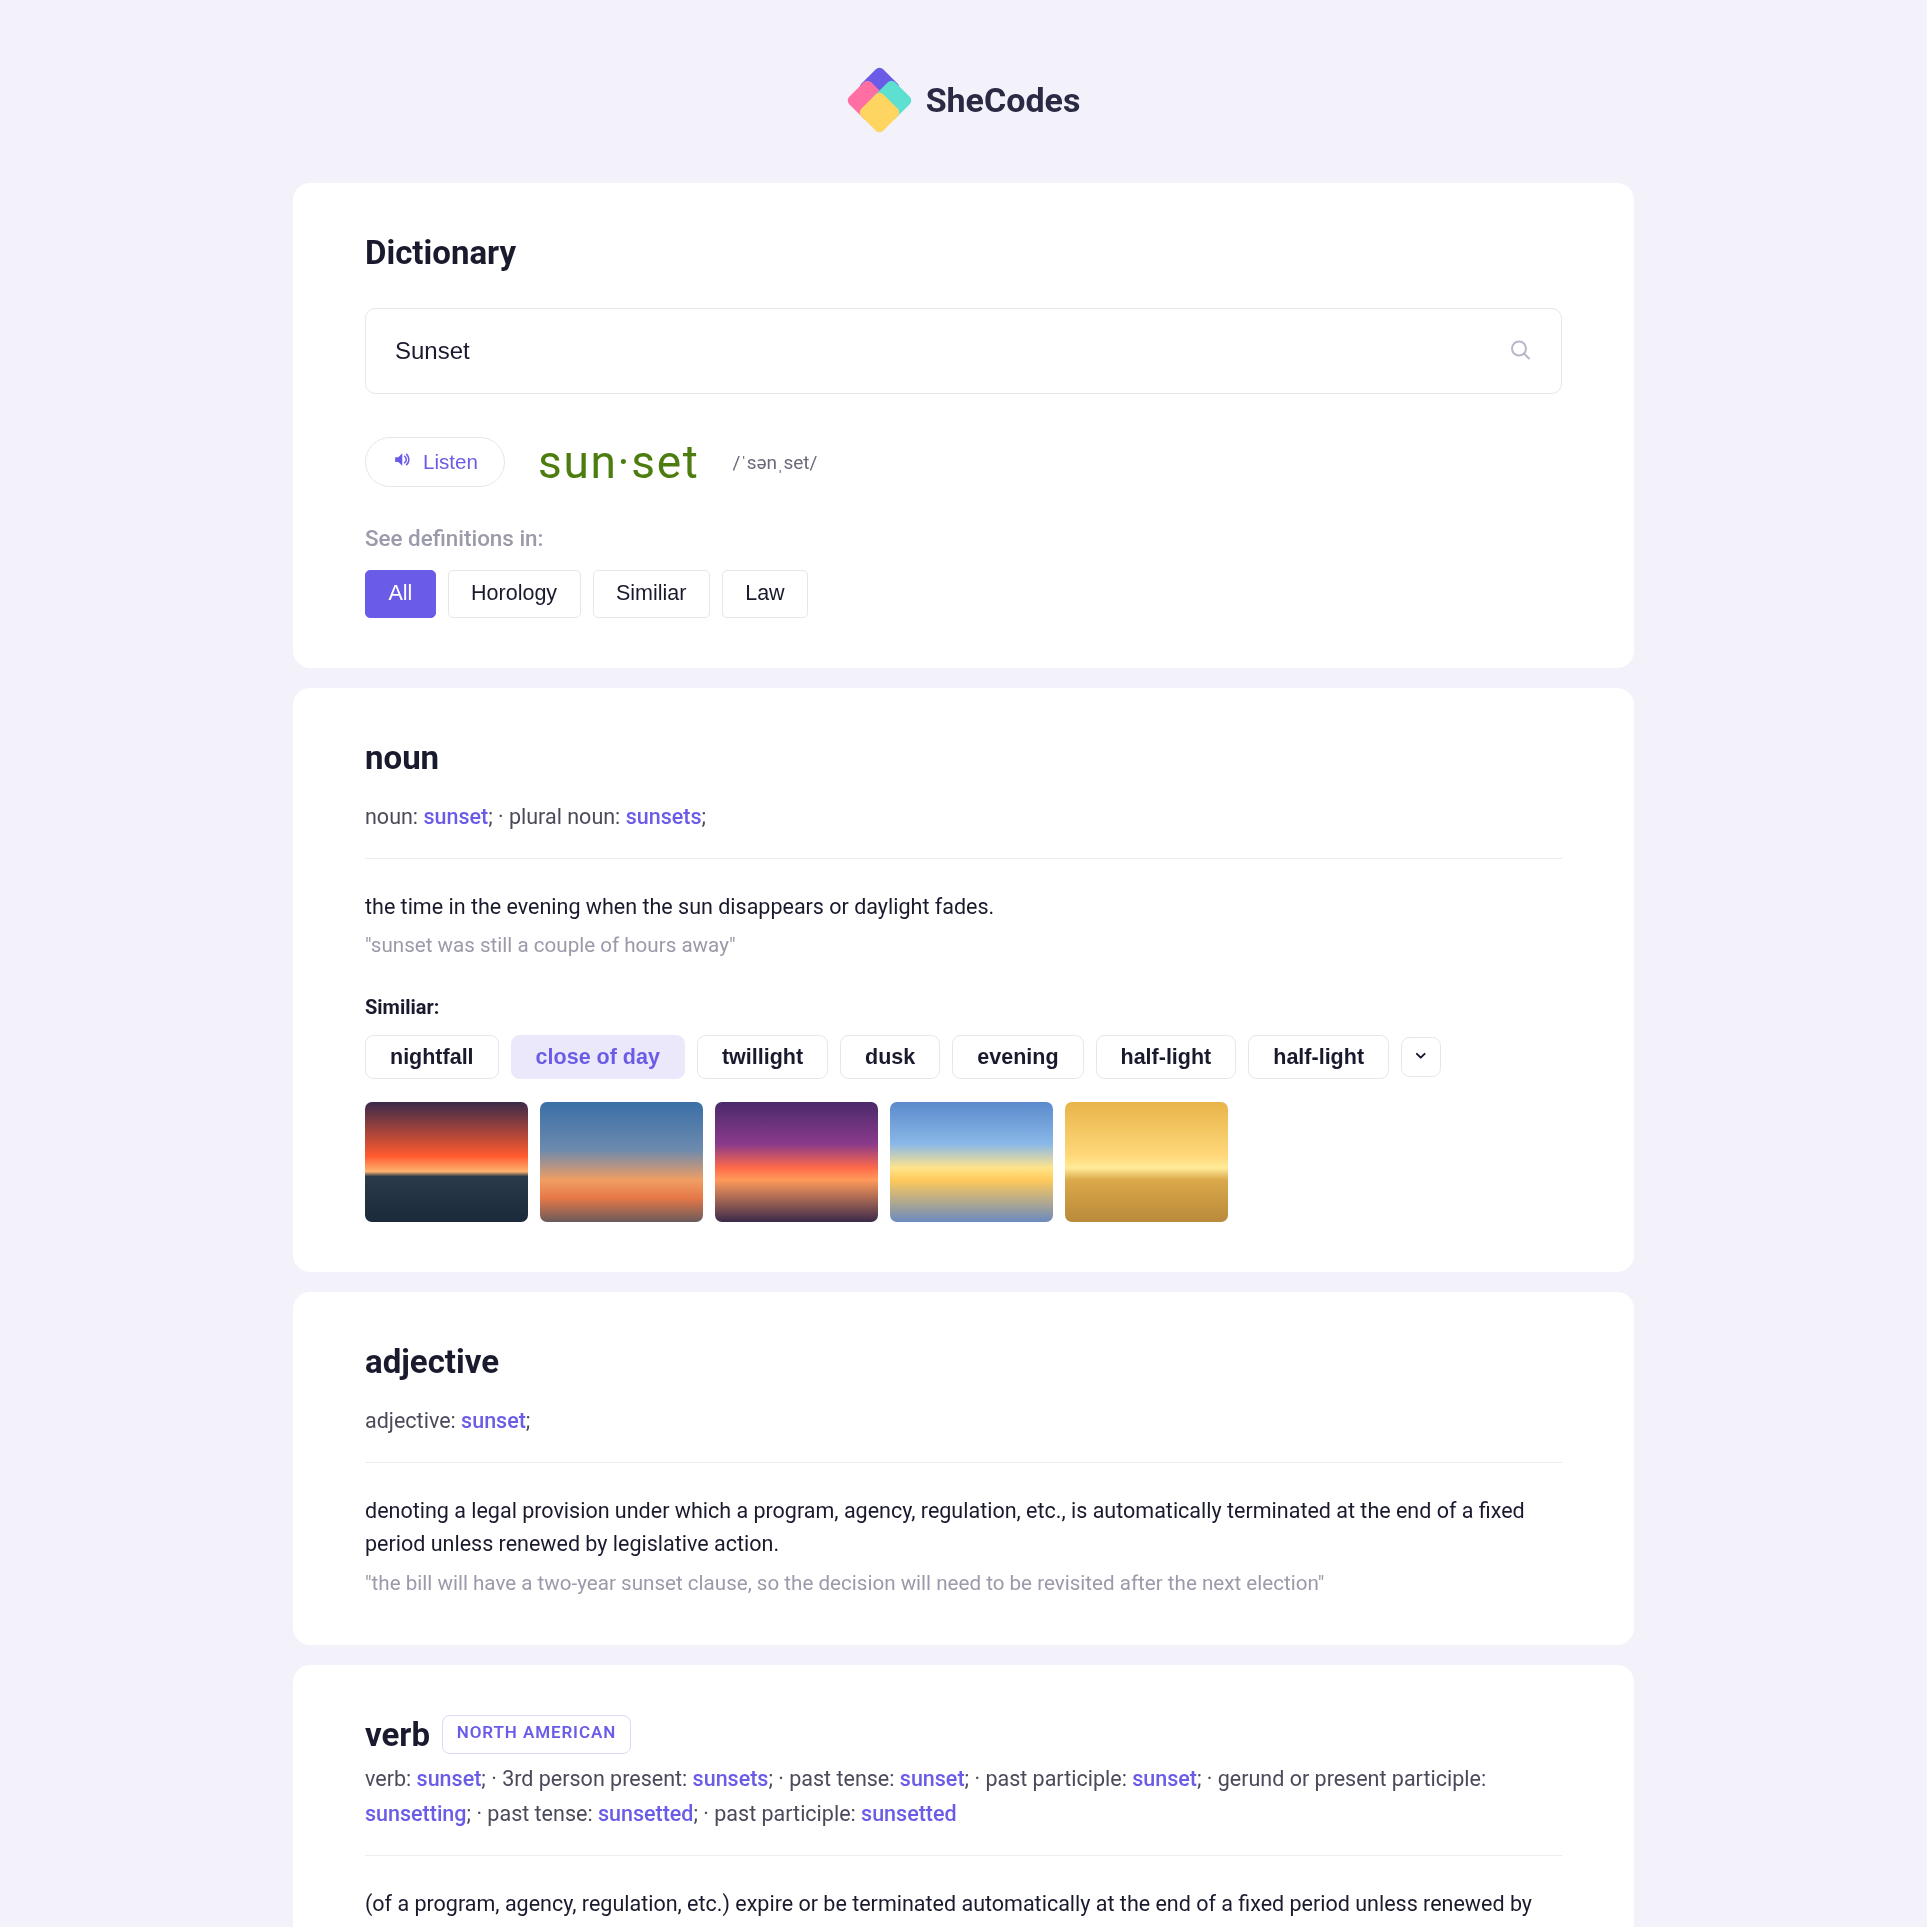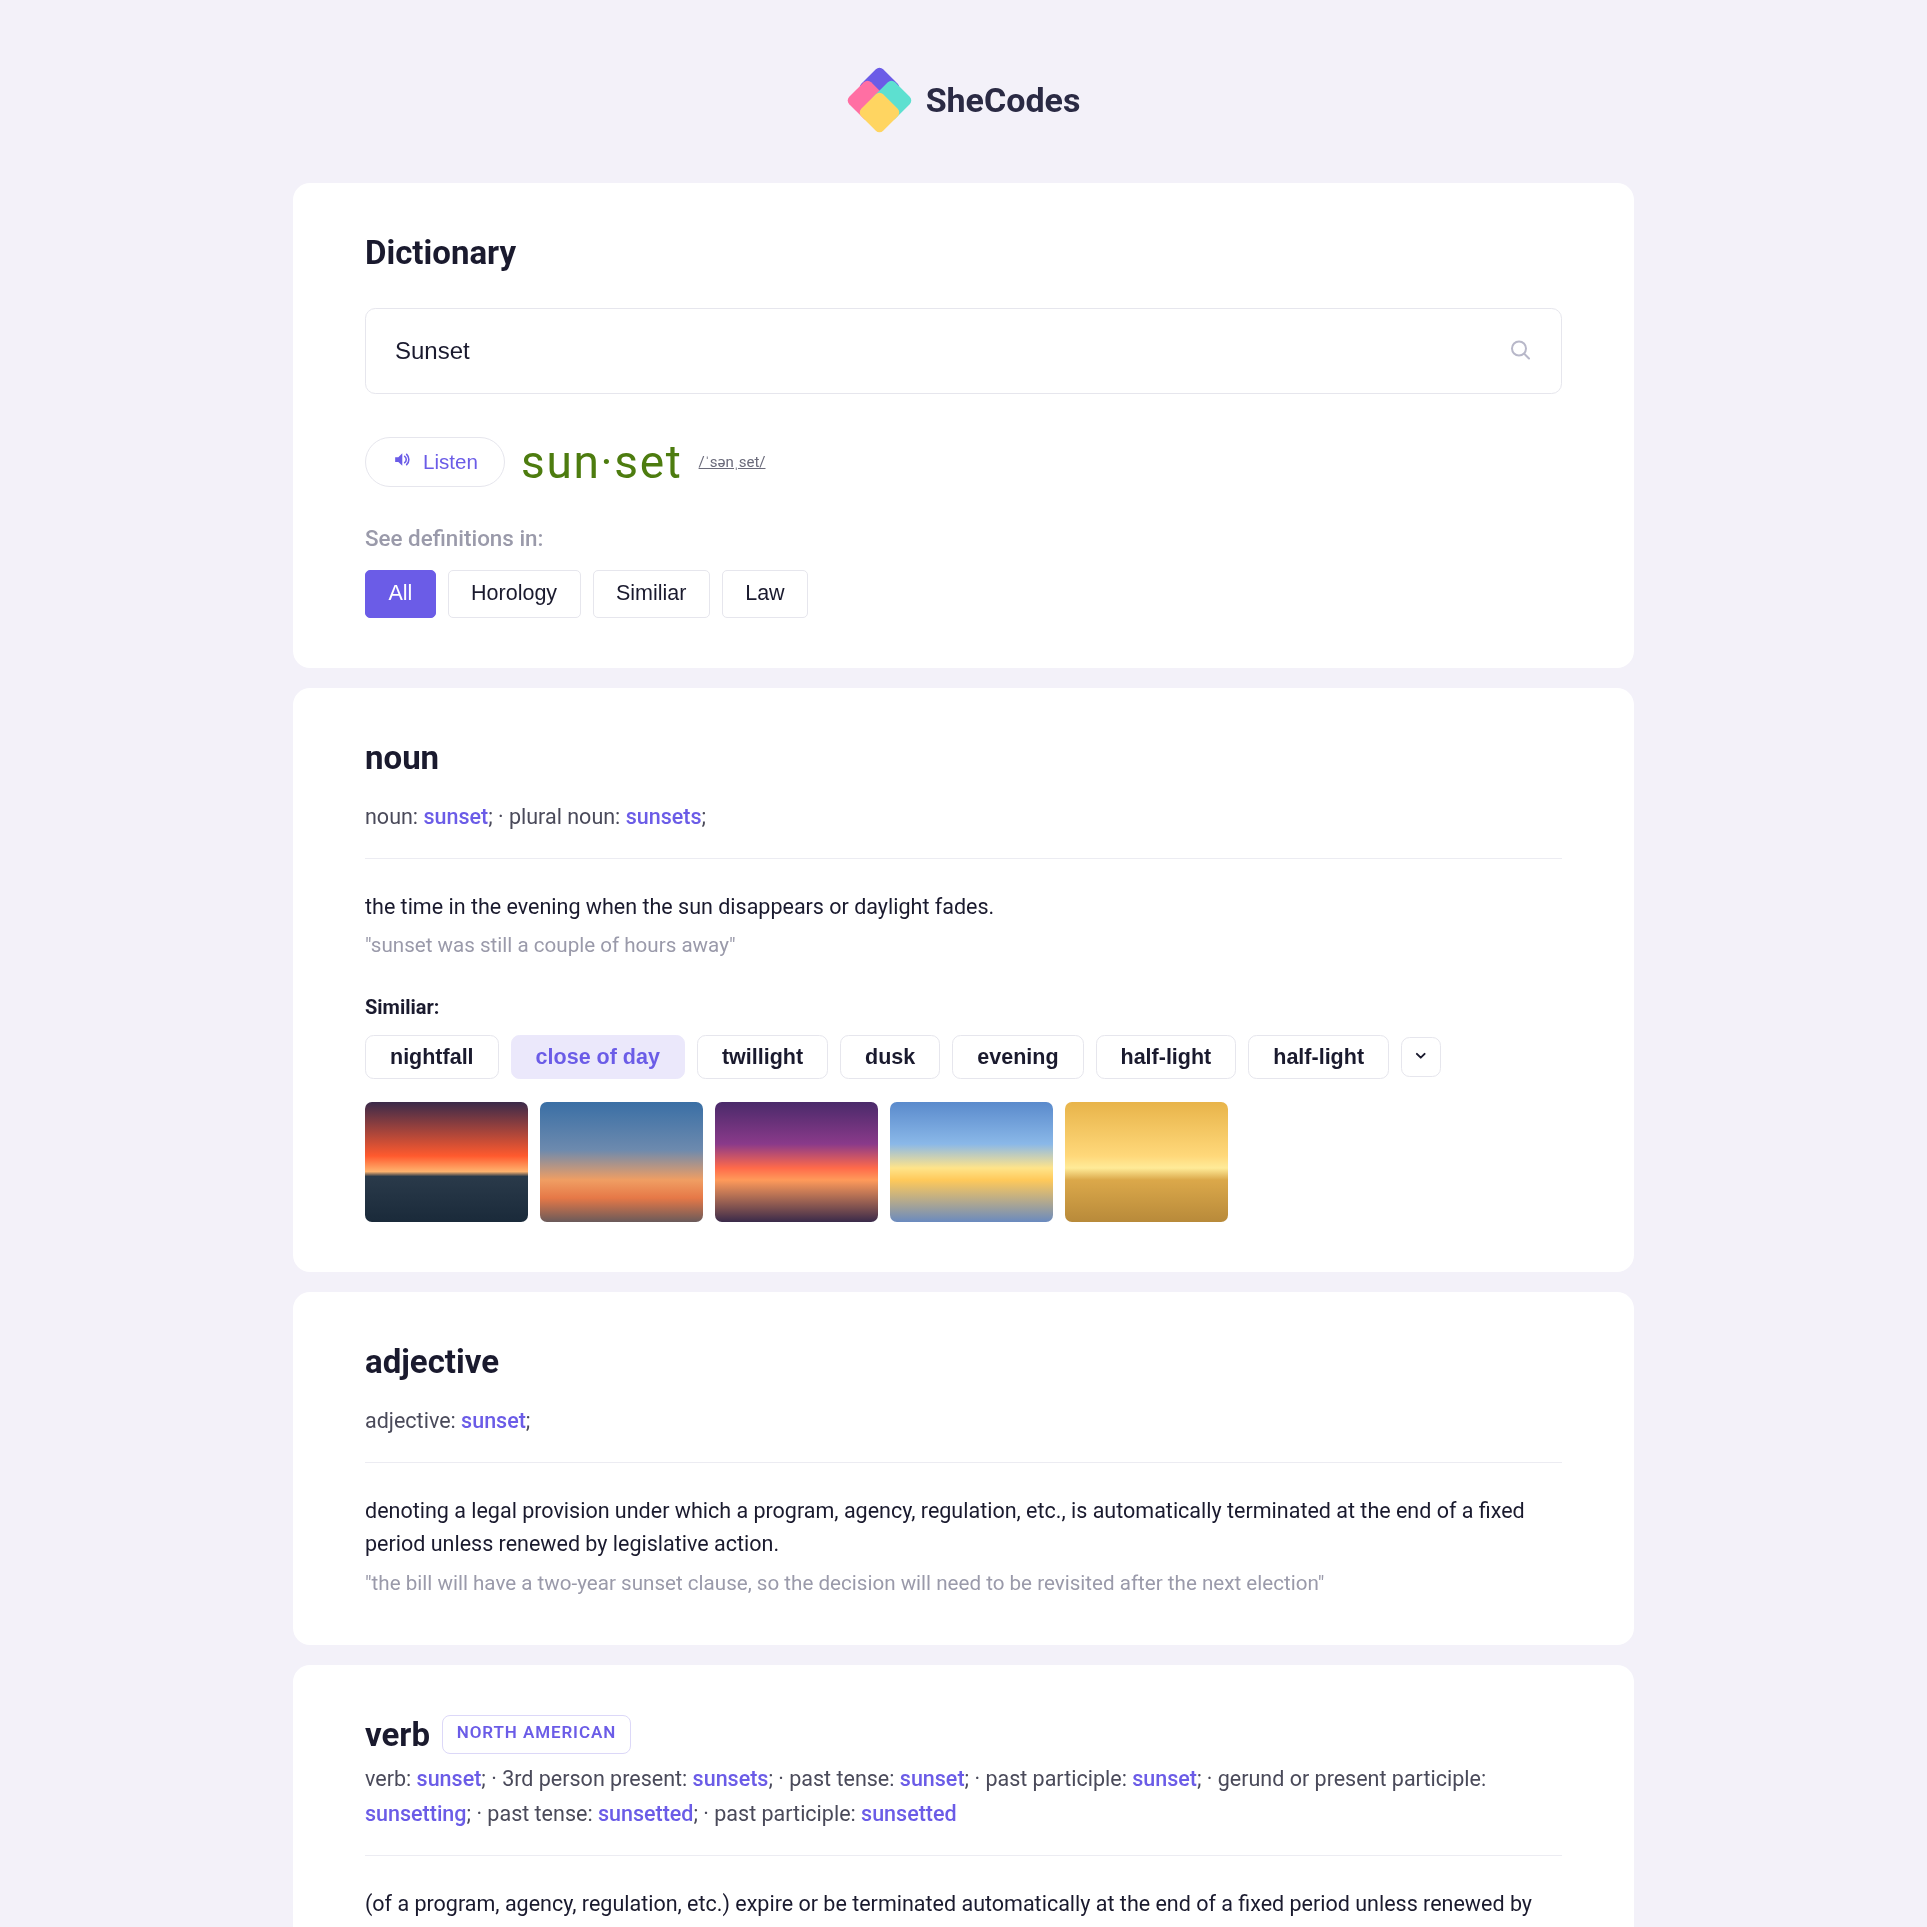--- a/index.html
+++ b/index.html
@@ -76,21 +76,21 @@
     .search-icon {
       position: absolute;
       right: 29px;
       top: 50%;
       transform: translateY(-50%);
       color: #b8b8c9;
     }
     .word-row {
       display: flex;
       align-items: center;
-      gap: 16px;
+      gap: 33px;
       margin-bottom: 36px;
     }
     .listen-btn {
       border: 0.9px solid #e6e6ed;
       border-radius: 860px;
       background: #fff;
       color: #6b5ce7;
       font-size: 20.6px;
       font-weight: 500;
       padding: 12px 26px;
@@ -99,23 +99,22 @@
       gap: 12px;
       cursor: pointer;
     }
     .headword {
       font-size: 46px;
       font-weight: 400;
       color: #4d7c0f;
       letter-spacing: 1.7px;
     }
     .phonetic {
-      font-size: 15px;
+      font-size: 19px;
       color: #6a6a7a;
-      text-decoration: underline;
     }
     .see-def-label {
       font-size: 22.4px;
       color: #9a9aaa;
       font-weight: 500;
       margin-bottom: 19px;
     }
     .pill-row {
       display: flex;
       gap: 12px;

